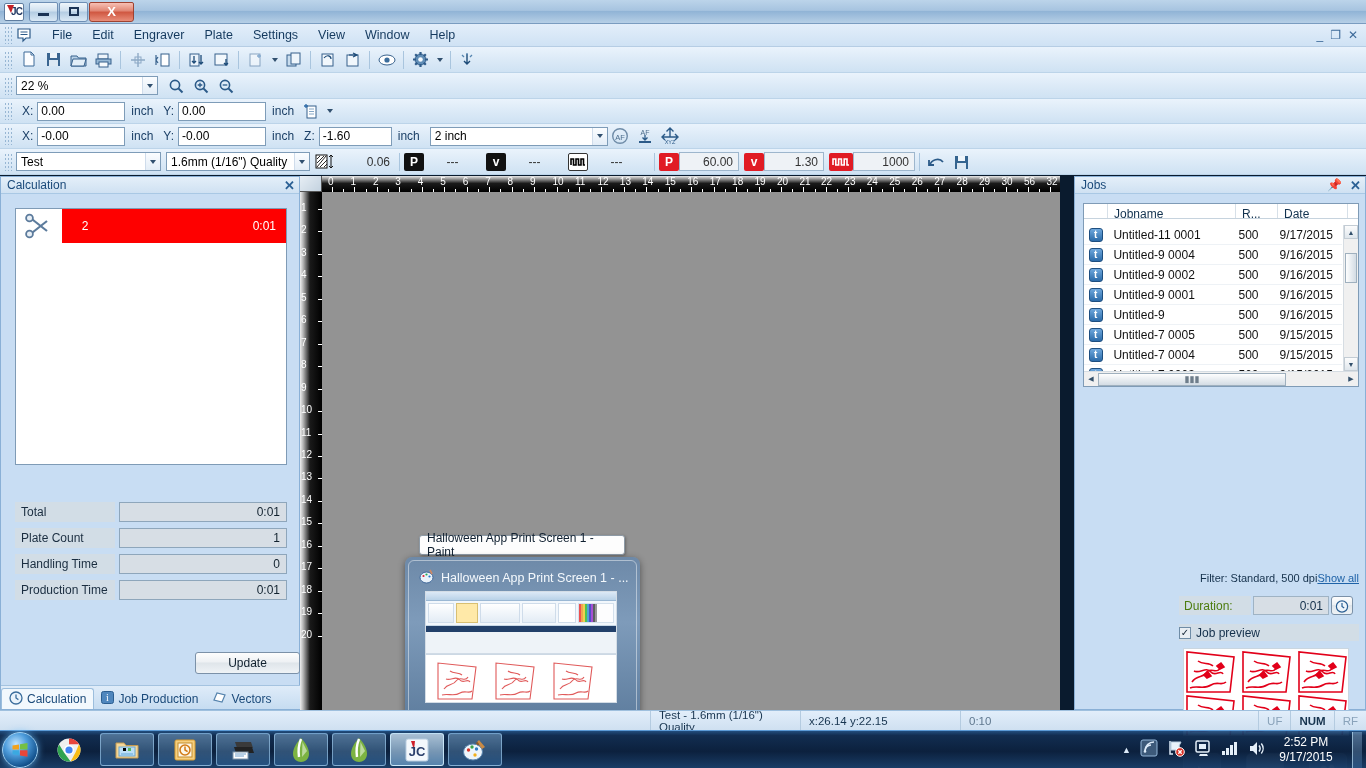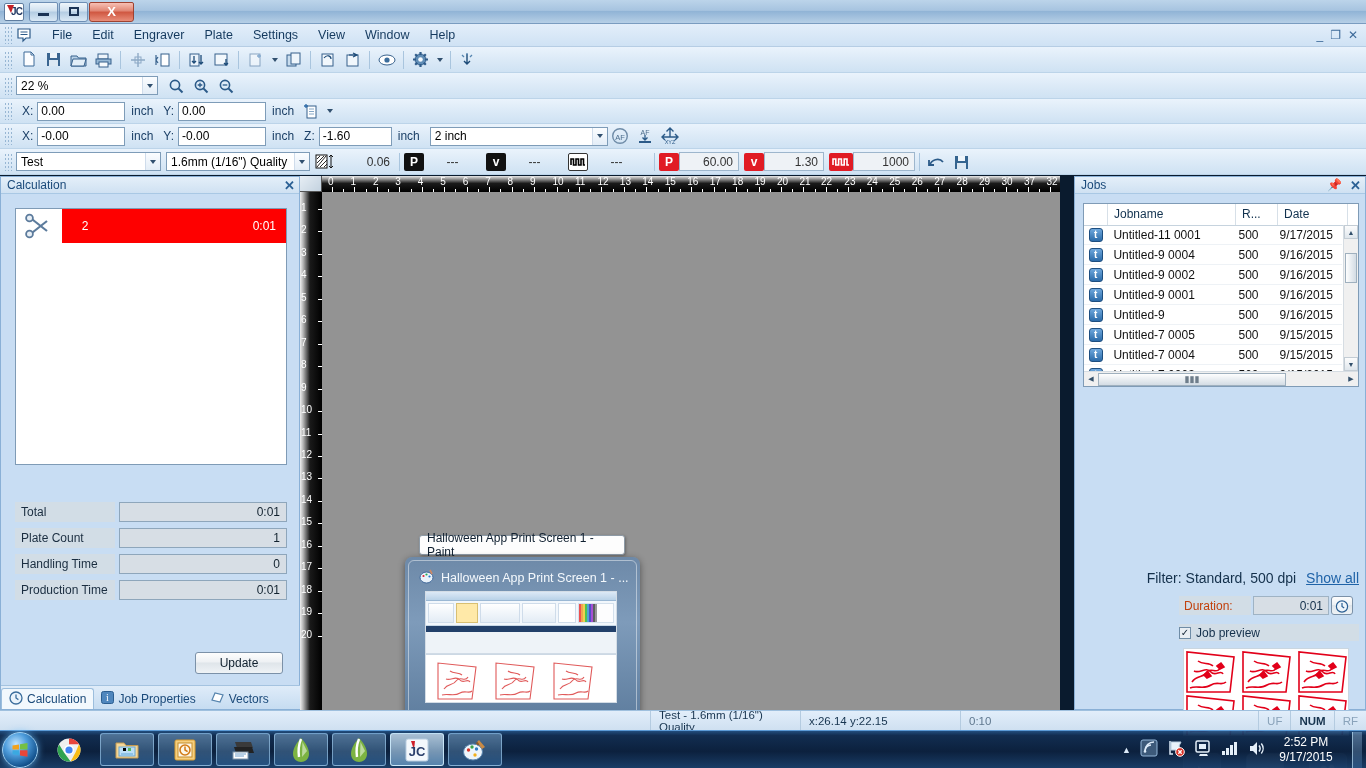--- a/index.html
+++ b/index.html
@@ -224,21 +224,21 @@
     color:#f4f9fd;font-size:12.5px; }
   .thumb-body{ position:absolute;left:20px;top:34px;width:192px;height:112px;background:#fff;
     border:1px solid #d4dde6; overflow:hidden; }
 
   
   #jobsPanel{ left:1074px; top:176px; width:292px; height:534px; background:#c8ddf3; }
   .jobs-grid{
     position:absolute;left:8px;top:26px;width:276px;height:150px;
     background:#fff;border:1px solid #7f9bb6;
   }
-  .jg-hdr{ display:flex; height:22px; border-bottom:1px solid #c6d3de; background:#fff;}
+  .jg-hdr{ display:flex; height:15px; border-bottom:1px solid #c6d3de; background:#fff;}
   .jg-hdr div{ font-size:12px;color:#12324f;padding:3px 0 0 6px;border-right:1px solid #d7e0e8;}
   .jg-row{ display:flex; height:20px; align-items:center; border-bottom:1px solid #eef2f6; font-size:12px; color:#111;}
   .jg-row div{ padding-left:6px; }
   .c-ic{width:24px; display:flex;align-items:center;justify-content:center;padding-left:0 !important;}
   .c-name{width:128px;}
   .c-r{width:42px;}
   .c-date{width:70px;}
   .tjob-ic{ width:14px;height:14px;border-radius:3px;
     background:linear-gradient(to bottom,#6fa8dd,#2a6aa8);
     color:#fff;font-size:10px;font-weight:bold;display:flex;align-items:center;justify-content:center;
@@ -246,23 +246,23 @@
   .vscroll{ position:absolute;right:0;top:21px;width:15px;bottom:15px;
     background:#f0f0f0;border-left:1px solid #d6dde3;}
   .vsbtn{height:14px;display:flex;align-items:center;justify-content:center;
     background:linear-gradient(to bottom,#fcfcfc,#dfe6ec);border:1px solid #c3ccd4;}
   .vsthumb{position:absolute;top:28px;left:1px;width:12px;height:30px;
     background:linear-gradient(to right,#fefefe,#d3dce4);border:1px solid #9fb0be;}
   .hscroll{position:absolute;left:0;right:0;bottom:0;height:15px;background:#f0f0f0;border-top:1px solid #d6dde3;display:flex;align-items:center;}
   .hsthumb{height:13px;background:linear-gradient(to bottom,#fefefe,#d3dce4);border:1px solid #9fb0be;
     display:flex;align-items:center;justify-content:center;color:#6e7d8a;font-size:9px;}
   .filterline{ position:absolute;left:8px;top:393px;width:276px;height:16px;
-    display:flex;align-items:center;justify-content:flex-end;gap:10px;font-size:14px;color:#14304b;}
+    display:flex;align-items:center;justify-content:flex-end;font-size:11px;color:#14304b;}
   .lnk{ color:#1f63a8; text-decoration:underline; }
-  .jr-lbl{ position:absolute;height:19px;background:#d2dde6;color:#c2410c;font-size:12px;
+  .jr-lbl{ position:absolute;height:19px;background:#d2dde6;color:#4d7c0f;font-size:12px;
     display:flex;align-items:center;padding-left:5px;}
   .jr-val{ position:absolute;height:19px;background:#d7dee5;border:1px solid #9fb3c4;
     display:flex;align-items:center;justify-content:flex-end;padding-right:5px;font-size:12px;color:#14304b;}
   .ckbox{ width:12px;height:12px;border:1px solid #6f8ca6;background:#e9eef3;
     display:flex;align-items:center;justify-content:center;color:#123; font-size:10px;}
   .bigbtn{ width:38px;height:38px;border-radius:5px;
     display:flex;align-items:center;justify-content:center;
     border:1px solid #7e99b3;}
   .bigbtn.blue{ background:linear-gradient(to bottom,#5b87b8 0%,#2e5f95 48%,#24507f 52%,#3f74aa 100%);}
   .bigbtn.grey{ background:linear-gradient(to bottom,#cdd6df 0%,#aab7c4 48%,#9aa8b6 52%,#bdc8d3 100%);}
@@ -638,40 +638,40 @@
     <div class="rowlbl" style="top:325px">Total</div>
     <div class="rowval" style="top:325px">0:01</div>
     <div class="rowlbl" style="top:351px">Plate Count</div>
     <div class="rowval" style="top:351px">1</div>
     <div class="rowlbl" style="top:377px">Handling Time</div>
     <div class="rowval" style="top:377px">0</div>
     <div class="rowlbl" style="top:403px">Production Time</div>
     <div class="rowval" style="top:403px">0:01</div>
 
 
-    <div class="btn3d" style="position:absolute;left:194px;top:475px;width:88px;height:22px">Update</div>
+    <div class="btn3d" style="position:absolute;left:194px;top:475px;width:105px;height:22px">Update</div>
 
     <div class="tabstrip">
       <div class="ptab active">
         <span>
           <svg width="14" height="14">
               <circle cx="7" cy="7" r="6" fill="#eaf3fb" stroke="#3b6d9c" stroke-width="1.3"></circle>
           <path d="M7 3.6V7l2.4 1.6" stroke="#3b6d9c" stroke-width="1.3" fill="none"></path>
             </svg>
         </span>
         <span>Calculation</span>
       </div>
       <div class="ptab">
         <span>
           <svg width="13" height="13">
               <rect x="0.5" y="0.5" width="12" height="12" rx="2" fill="#4f86bd" stroke="#2c5e91"></rect>
           <text x="6.5" y="10" font-size="10" fill="#fff" text-anchor="middle" font-family="Liberation Serif">i</text>
             </svg>
         </span>
-        <span>Job Properties</span>
+        <span>Job Production</span>
       </div>
       <div class="ptab">
         <span>
           <svg width="15" height="13">
               <path d="M2 9 L5 2 L13 4 L10 11 Z" fill="#fff" stroke="#5583ad" stroke-width="1.2"></path>
             </svg>
         </span>
         <span>Vectors</span>
       </div>
     </div>
@@ -766,21 +766,21 @@
         <div class="rmark" style="left: 627.375px; top: 13px; width: 1px; height: 3px;"></div>
         <div class="rtick" style="left: 634.6px; top: 0px;">28</div>
         <div class="rmark" style="left: 638.6px; top: 11px; width: 1px; height: 5px;"></div>
         <div class="rmark" style="left: 649.825px; top: 13px; width: 1px; height: 3px;"></div>
         <div class="rtick" style="left: 657.05px; top: 0px;">29</div>
         <div class="rmark" style="left: 661.05px; top: 11px; width: 1px; height: 5px;"></div>
         <div class="rmark" style="left: 672.275px; top: 13px; width: 1px; height: 3px;"></div>
         <div class="rtick" style="left: 679.5px; top: 0px;">30</div>
         <div class="rmark" style="left: 683.5px; top: 11px; width: 1px; height: 5px;"></div>
         <div class="rmark" style="left: 694.725px; top: 13px; width: 1px; height: 3px;"></div>
-        <div class="rtick" style="left: 701.95px; top: 0px;">37</div>
+        <div class="rtick" style="left: 701.95px; top: 0px;">56</div>
         <div class="rmark" style="left: 705.95px; top: 11px; width: 1px; height: 5px;"></div>
         <div class="rmark" style="left: 717.175px; top: 13px; width: 1px; height: 3px;"></div>
         <div class="rtick" style="left: 724.4px; top: 0px;">32</div>
         <div class="rmark" style="left: 728.4px; top: 11px; width: 1px; height: 5px;"></div>
       </div>
     <div class="rulerV" id="rulerV">
         <div class="rtick" style="left: 1px; top: 10px;">1</div>
         <div class="rmark" style="left: 18px; top: 17px; width: 4px; height: 1px;"></div>
         <div class="rtick" style="left: 1px; top: 32.45px;">2</div>
         <div class="rmark" style="left: 18px; top: 39.45px; width: 4px; height: 1px;"></div>

